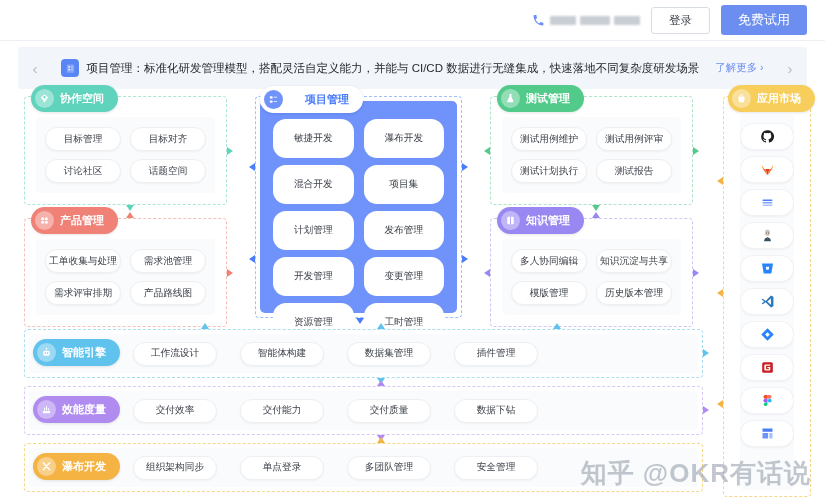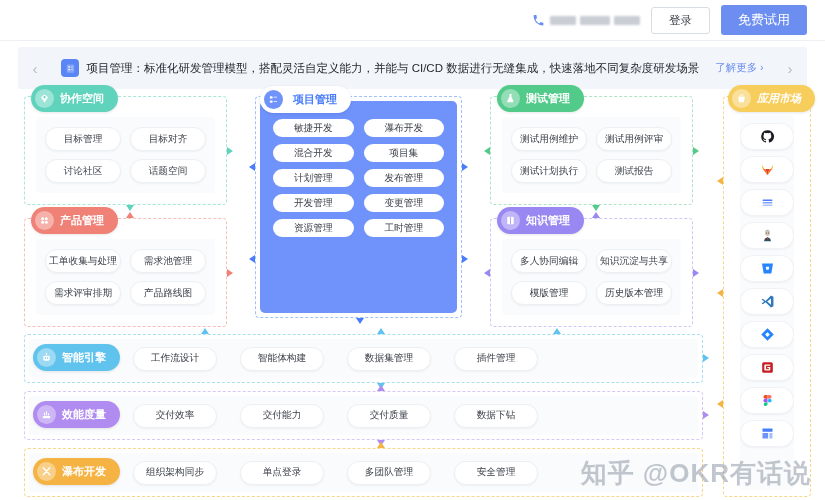--- a/index.html
+++ b/index.html
@@ -108,21 +108,20 @@
     position: relative;
     height: 405px;
     padding: 4px 14px 0 14px;
   }
   .grid-main {
     display: flex; gap: 0; position: relative; height: 100%;
   }
   .cols-area {
     flex: 1; display: flex; flex-direction: column; gap: 0;
     position: relative;
-    justify-content: space-between;
   }
   .top-row { display: flex; gap: 28px; height: 222px; padding-left: 10px; }
   .col { position: relative; }
   .col-side { width: 203px; display: flex; flex-direction: column; gap: 13px; }
   .col-mid { width: 207px; }
 
   
   .panel {
     position: relative;
     border: 1.4px dashed var(--pc, #ccc);
@@ -174,26 +173,26 @@
   .blue-body {
     background: #6f93fb;
     border-radius: 5px;
     height: 100%;
     padding: 18px 13px 13px;
     display: grid; grid-template-columns: 1fr 1fr;
     gap: 7px 10px;
     align-content: start;
   }
   .blue-body .chip {
-    border: none; height: 18px; font-size: 9.7px;
+    border: none; height: 39px; font-size: 9.7px;
     box-shadow: none;
   }
   .badge-blue {
     position: absolute; top: -11px; left: 4px;
-    display: flex; align-items: center; gap: 10px;
+    display: flex; align-items: center; gap: 22px;
     background: #fff; border-radius: 14px;
     padding: 4px 14px 4px 4px;
     box-shadow: 0 1px 3px rgba(30,60,140,0.17);
     z-index: 4;
   }
   .badge-blue .badge-ico {
     background: #6f93fb;
   }
   .badge-blue .badge-label { color: #4a7dfb; }
 
@@ -215,21 +214,20 @@
   .wide-inner .chip { width: 84px; }
 
   
   .col-apps {
     width: 88px; margin-left: 20px; position: relative;
   }
   .panel-apps {
     position: relative; height: 100%;
     border: 1.4px dashed #f7d78a; border-radius: 4px;
     padding: 18px 16px 6px;
-    font-style: italic;
   }
   .apps-inner {
     background: #fafbfc; border-radius: 4px;
     height: 100%;
     display: flex; flex-direction: column; align-items: center;
     gap: 6px; padding: 8px 0 0;
     overflow: hidden;
   }
   .app-chip {
     width: 54px; height: 27px; background: #fff;

